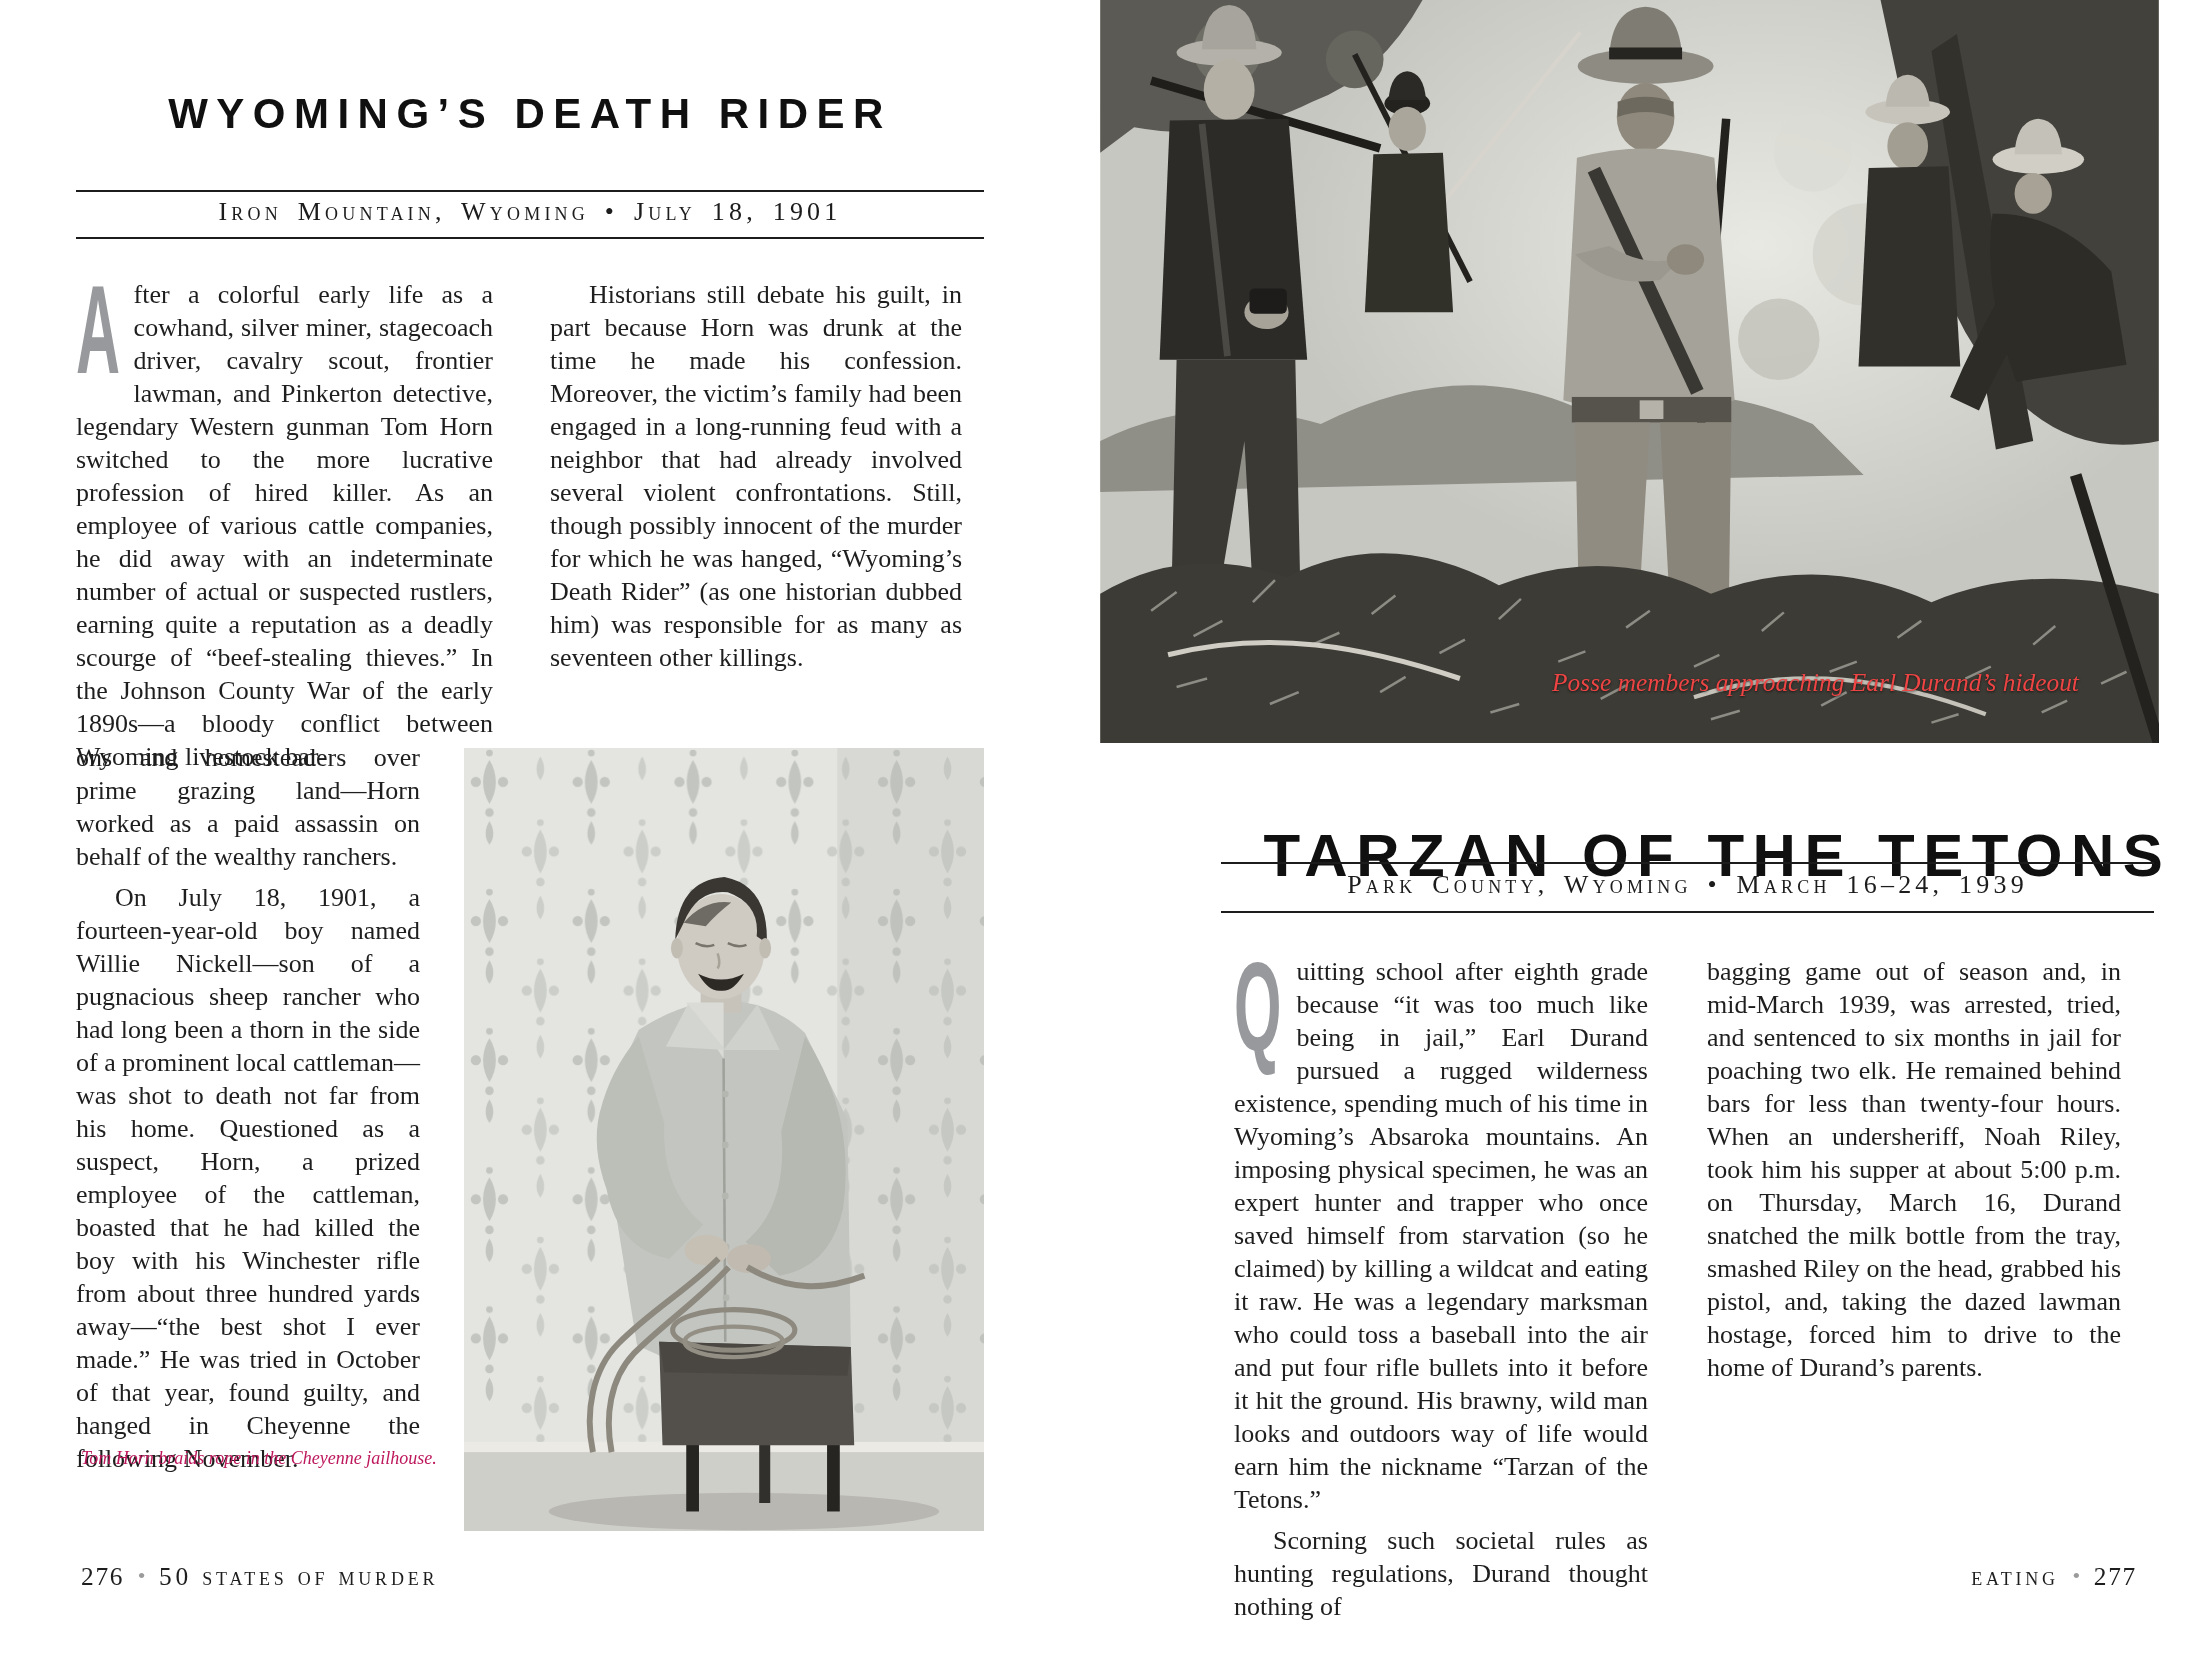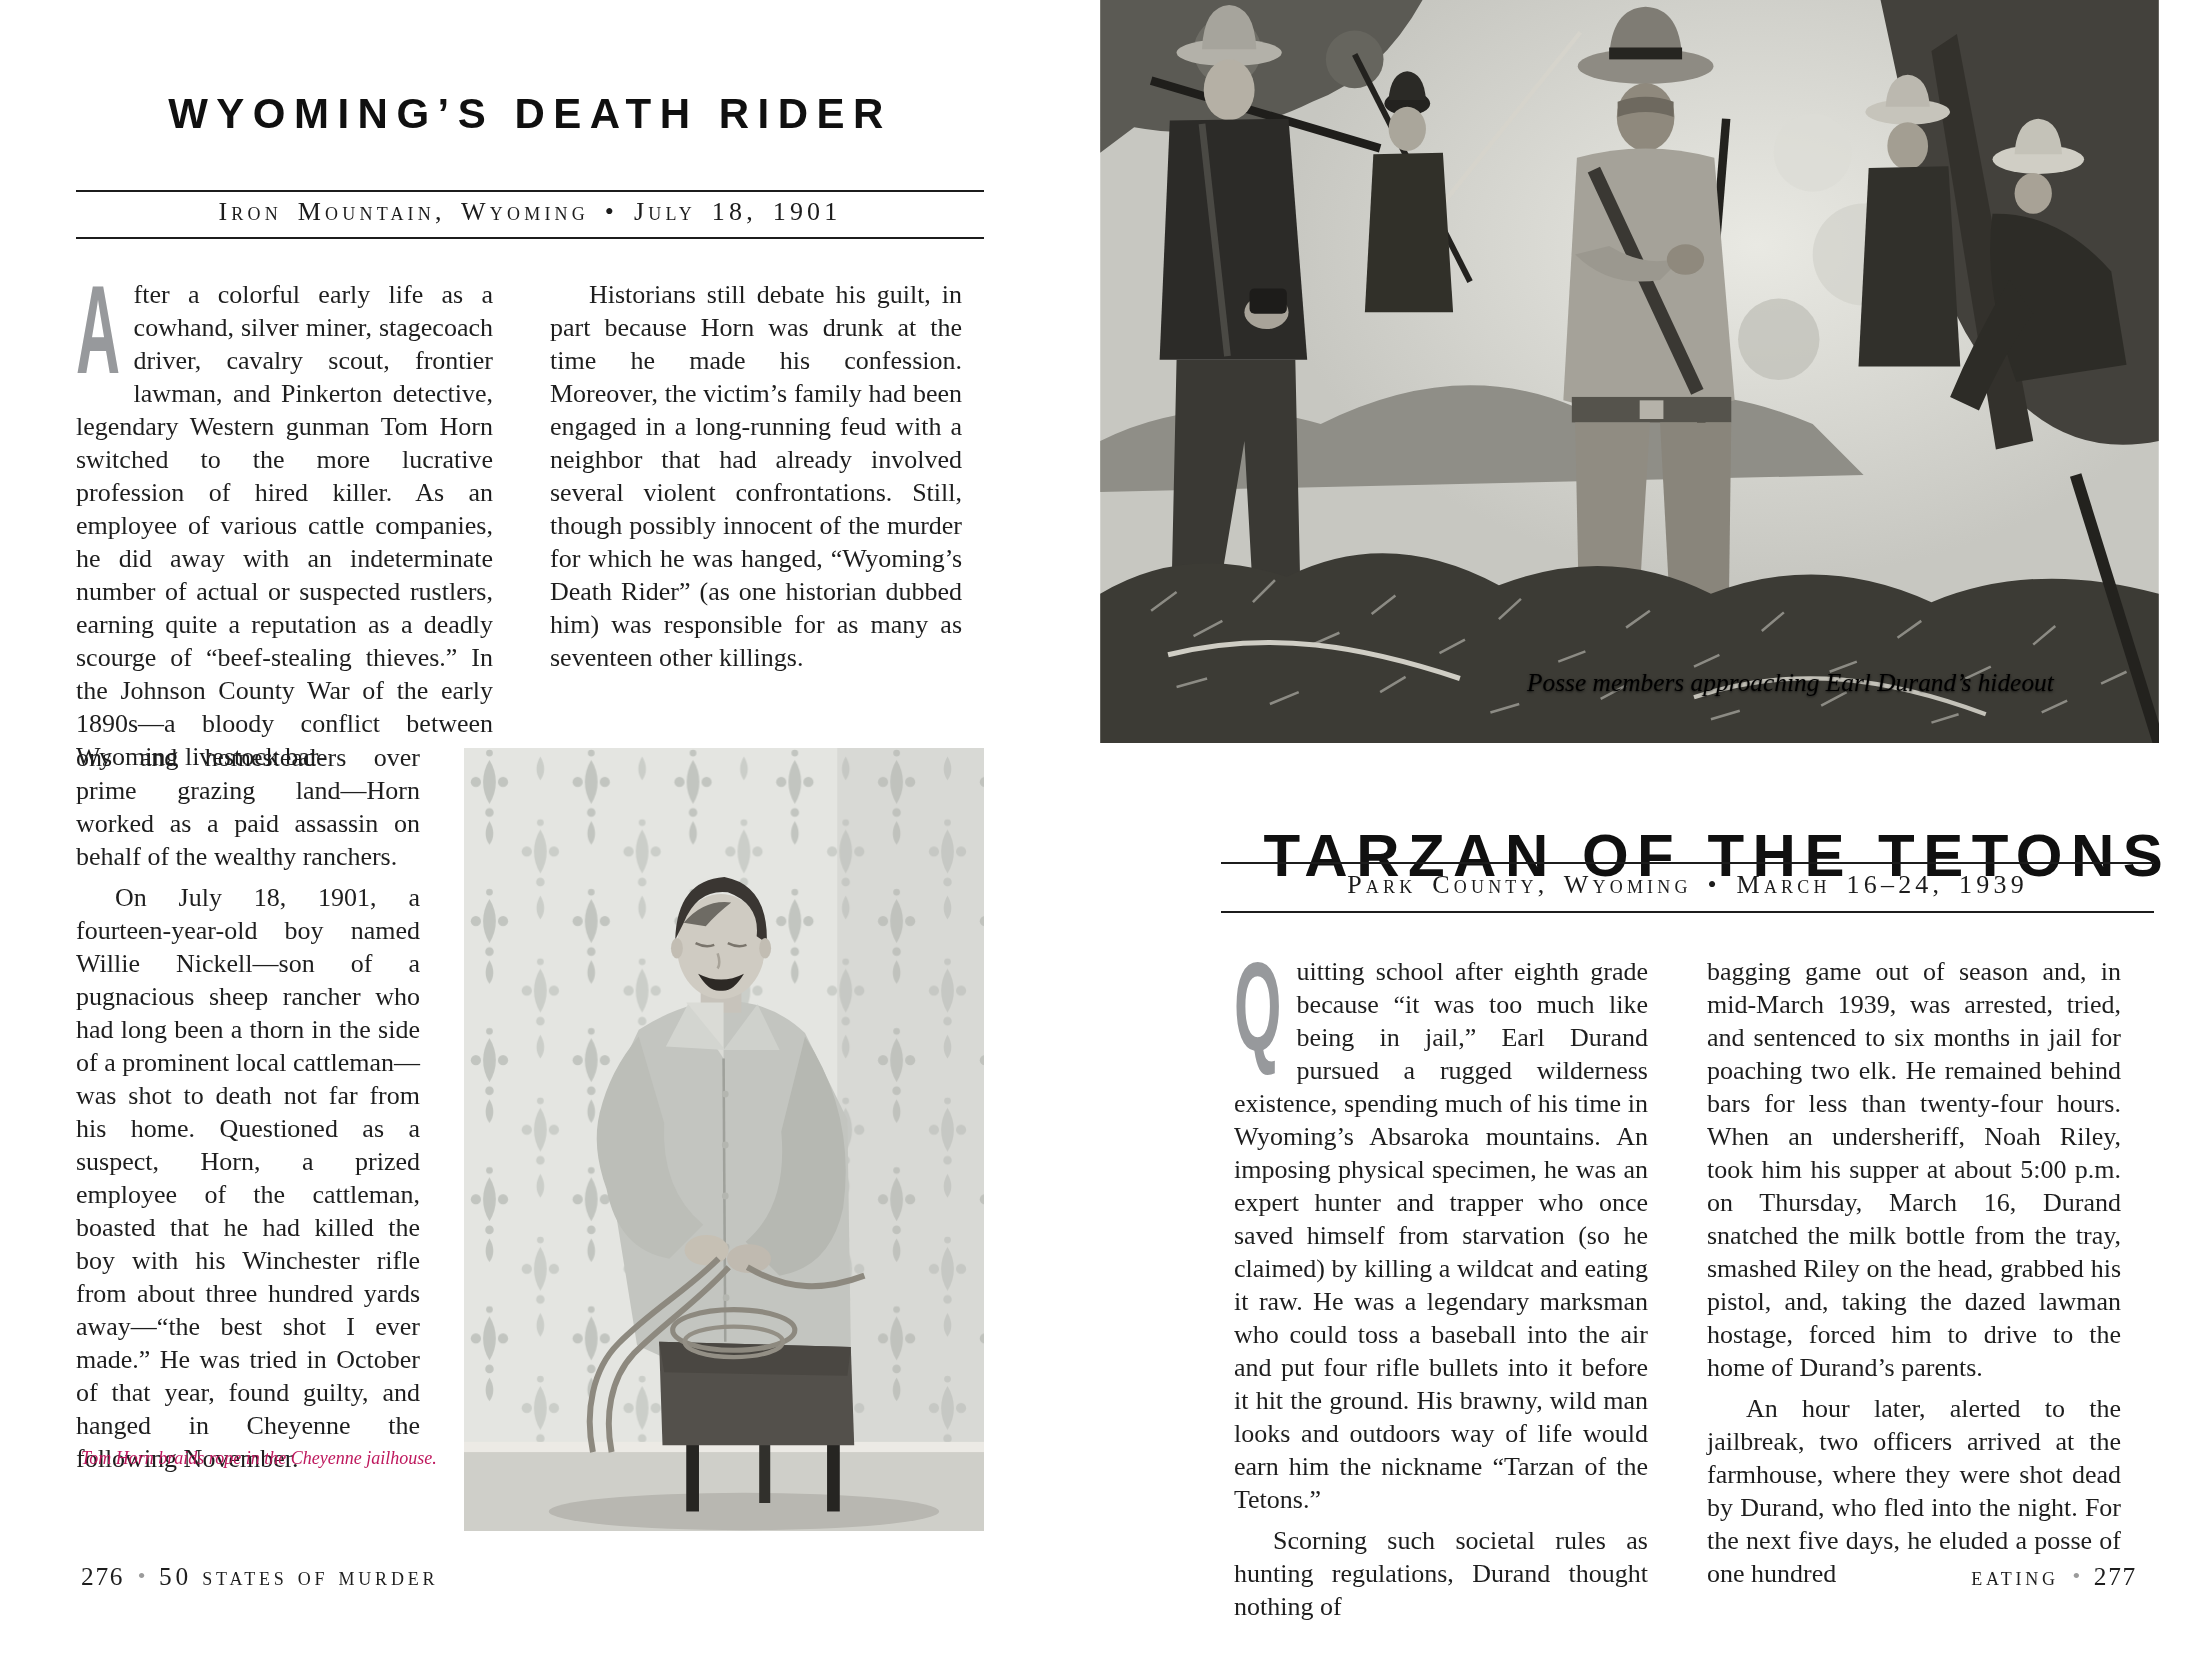--- a/index.html
+++ b/index.html
@@ -16,22 +16,22 @@
   .bodycol p{margin:0;text-align:justify;font-size:26px;line-height:33px;color:#1e1e1e;
              font-family:"Liberation Serif",serif;hyphens:auto;}
   .bodycol p.indent{text-indent:39px;}
   .bodycol p + p{margin-top:8px;}
   .dropcap{float:left;width:44px;height:95px;margin:4.2px 13.6px 0 0;}
   .dropcap.qcap{width:49px;}
   .dropcap > span{display:block;font-family:"Liberation Sans",sans-serif;font-weight:bold;
                   font-size:127px;line-height:95px;color:#97999c;
                   transform:scaleX(0.48);transform-origin:left center;}
   .caption{font-style:italic;font-size:18px;line-height:32px;color:#be185d;}
-  .photo-caption-overlay{font-style:italic;font-size:25.4px;line-height:30.5px;color:#000000;
-                         text-align:left;text-shadow:0 0.8px 2.5px rgba(0,0,0,0.65);}
+  .photo-caption-overlay{font-style:italic;font-size:25.4px;line-height:30.5px;color:#ef4444;
+                         text-align:center;text-shadow:0 0.8px 2.5px rgba(0,0,0,0.65);}
   .footer{font-size:25.4px;color:#1e1e1e;white-space:nowrap;}
   .footer .num{letter-spacing:1.7px;}
   .footer .bullet{color:#9b9b9b;margin:0 13.6px;font-size:22px;vertical-align:1.7px;}
   .footer .sc{font-variant:small-caps;letter-spacing:3.8px;}
   .footer-right{text-align:right;}
   figure{margin:0;}
 </style>
 </head>
 <body>
 
@@ -247,21 +247,20 @@
       <p>
         <span class="dropcap qcap">
             <span>Q</span>
           </span><span>uitting school after eighth grade because “it was too much like being in jail,” Earl Durand pursued a rugged wilderness existence, spending much of his time in Wyoming’s Absaroka mountains. An imposing physical specimen, he was an expert hunter and trapper who once saved himself from starvation (so he claimed) by killing a wildcat and eating it raw. He was a legendary marksman who could toss a baseball into the air and put four rifle bullets into it before it hit the ground. His brawny, wild man looks and outdoors way of life would earn him the nickname “Tarzan of the Tetons.”</span>
       </p>
       <p class="indent">Scorning such societal rules as hunting regulations, Durand thought nothing of</p>
     </div>
 
     <div class="abs bodycol" style="left:1707px;top:955px;width:414px;">
       <p>bagging game out of season and, in mid-March 1939, was arrested, tried, and sentenced to six months in jail for poaching two elk. He remained behind bars for less than twenty-four hours. When an undersheriff, Noah Riley, took him his supper at about 5:00 p.m. on Thursday, March 16, Durand snatched the milk bottle from the tray, smashed Riley on the head, grabbed his pistol, and, taking the dazed lawman hostage, forced him to drive to the home of Durand’s parents.</p>
-      <p class="indent">An hour later, alerted to the jailbreak, two officers arrived at the farmhouse, where they were shot dead by Durand, who fled into the night. For the next five days, he eluded a posse of one hundred</p>
     </div>
 
     <div class="abs footer footer-right" style="left:1696px;top:1562px;width:441px;">
       <span class="sc">eating</span><span class="bullet">•</span><span class="num">277</span>
     </div>
   </section>
 
 </div>
 
 

